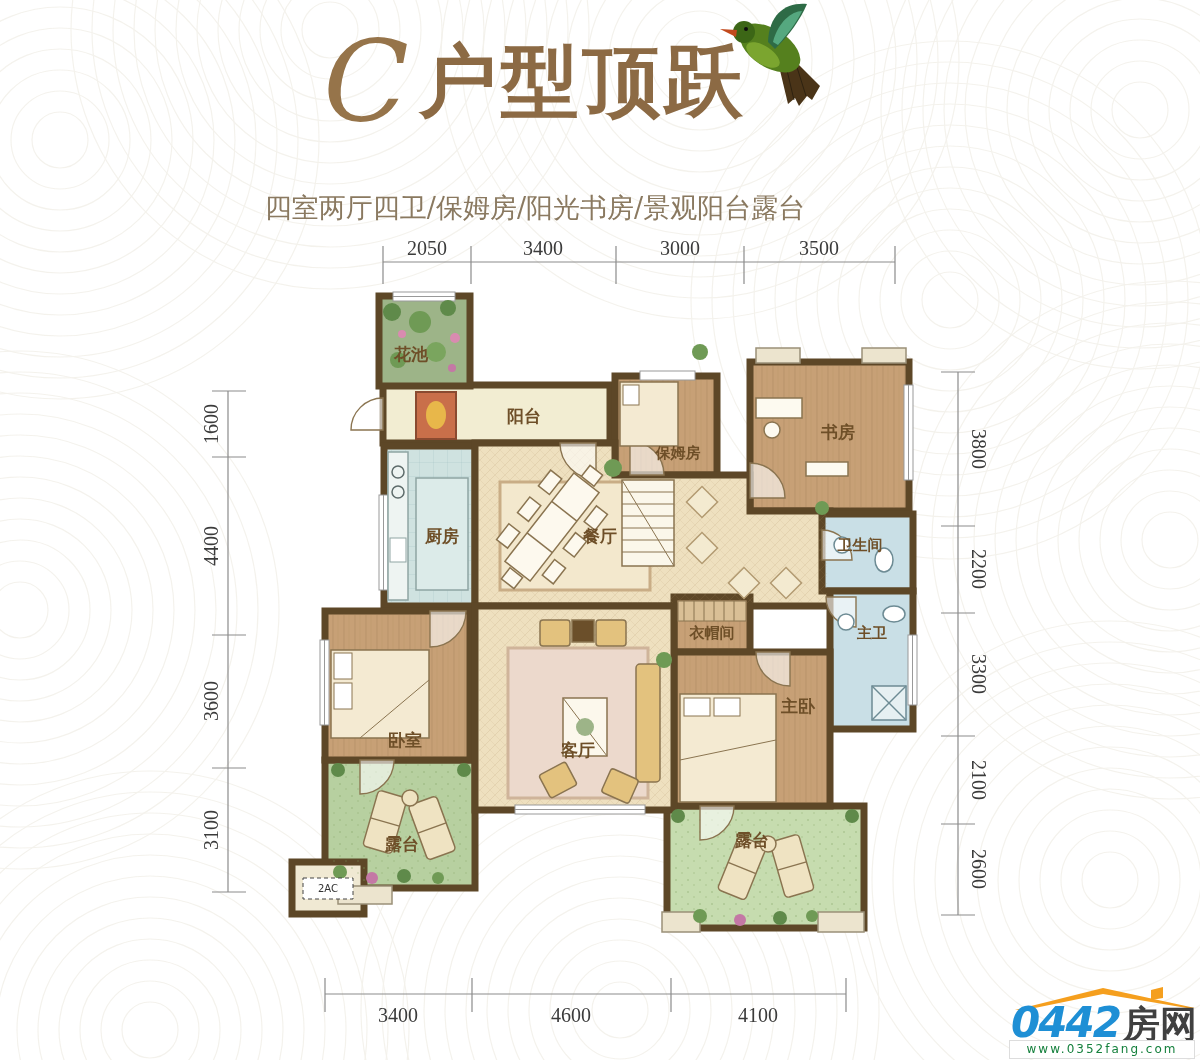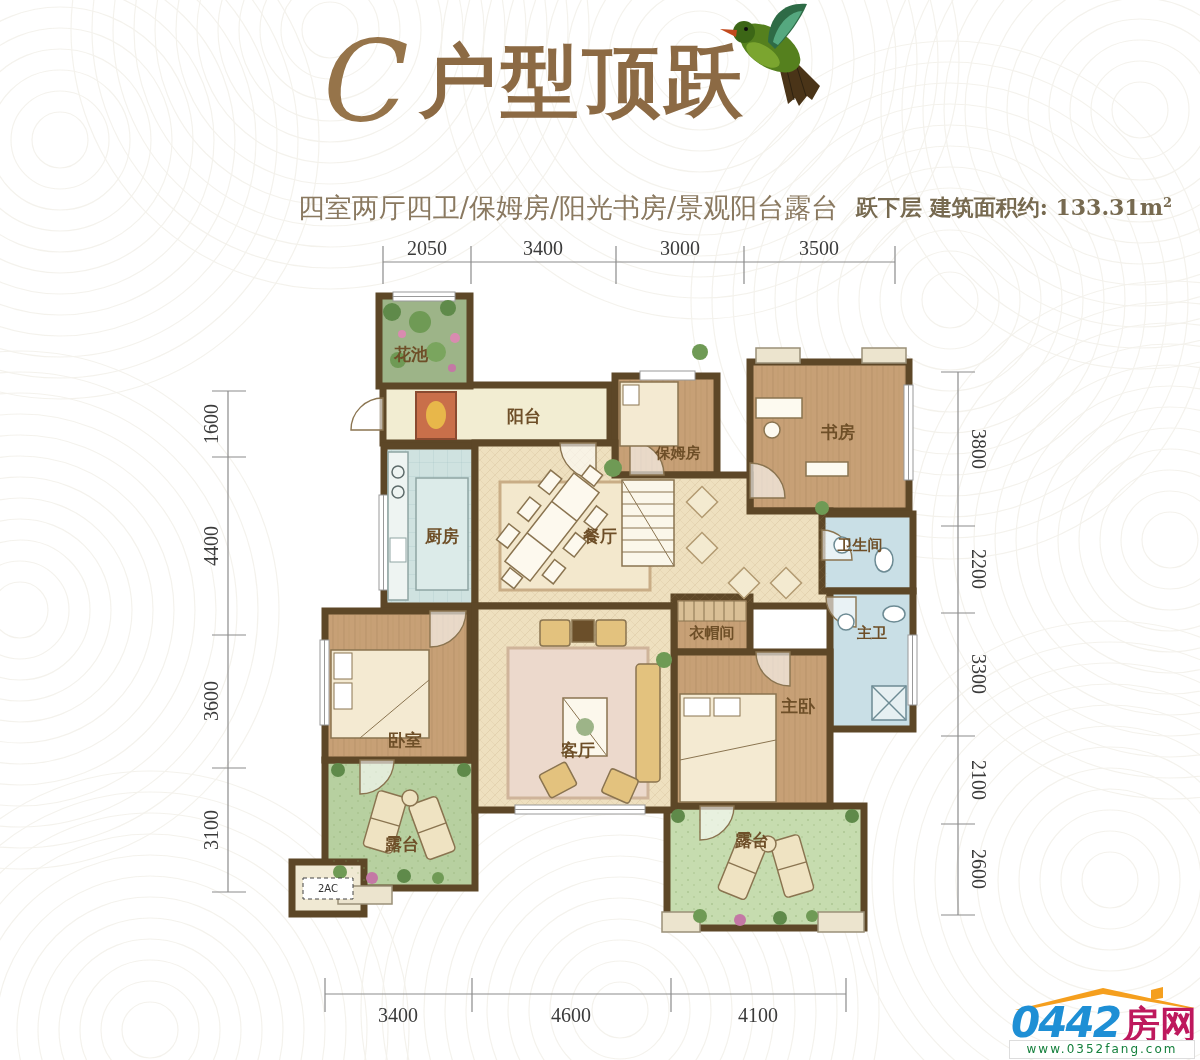--- a/index.html
+++ b/index.html
@@ -9,31 +9,31 @@
   #bg-svg{z-index:0;}
   #plan-svg{z-index:2;}
   .hdr{position:absolute;z-index:3;}
   .title-row{left:0;top:16px;width:1070px;text-align:center;color:#8c6a44;white-space:nowrap;}
   .title-letter{font-size:112px;font-style:italic;font-family:"DejaVu Serif",serif;
                 color:#96744a;vertical-align:-12px;margin-right:10px;}
   .title-text{font-size:78px;font-weight:bold;letter-spacing:4px;}
   .area-line{left:0;top:138px;width:1070px;text-align:center;font-size:35px;font-weight:bold;
              color:#6f6352;}
   .area-line sup{font-size:20px;}
-  .tagline{left:0;top:190px;width:1070px;text-align:center;font-size:27px;color:#8a7960;margin-left:33px;}
+  .tagline{left:0;top:190px;width:1070px;text-align:center;font-size:27px;color:#8a7960;}
   .side-title{left:856px;top:148px;font-size:29px;font-weight:bold;color:#8c6a44;letter-spacing:1px;}
   .side-area{left:856px;top:193px;font-size:22px;font-weight:bold;color:#776a50;}
   .side-area sup{font-size:13px;}
   
   .logo{position:absolute;left:1003px;top:986px;width:195px;height:72px;z-index:3;
         font-family:"DejaVu Sans",sans-serif;}
   .logo-roof{position:absolute;left:0;top:0;}
   .logo-text{position:absolute;left:8px;top:12px;white-space:nowrap;}
   .logo-num{font-size:42px;font-weight:bold;font-style:italic;color:#1e8fd5;letter-spacing:-2px;}
-  .logo-name{font-size:37px;font-weight:bold;color:#be185d;margin-left:3px;}
+  .logo-name{font-size:37px;font-weight:bold;color:#404040;margin-left:3px;}
   .logo-strip{position:absolute;left:6px;top:54px;width:184px;height:17px;background:#ffffff;
               border:1px solid #dddddd;text-align:center;font-size:12px;color:#15803d;
               letter-spacing:2px;line-height:17px;}
   
   .rlabel{font:bold 17px "DejaVu Serif",serif;fill:#6e4f28;}
   .rlabel-s{font:bold 15px "DejaVu Serif",serif;fill:#6e4f28;}
   .dtext{font:20px "Liberation Serif",serif;fill:#3b3b3b;}
   .actext{font:10px "DejaVu Sans",sans-serif;fill:#333;}
 </style>
 </head>
@@ -161,23 +161,20 @@
       <circle cx="950" cy="300" r="196" fill="none" stroke="#edeae1" stroke-width="1.2"></circle>
       <circle cx="950" cy="300" r="217" fill="none" stroke="#edeae1" stroke-width="1.2"></circle>
       <circle cx="950" cy="300" r="238" fill="none" stroke="#edeae1" stroke-width="1.2"></circle>
       <circle cx="950" cy="300" r="259" fill="none" stroke="#edeae1" stroke-width="1.2"></circle>
     </svg>
 
   <div class="hdr title-row">
     <span class="title-letter">C</span><span class="title-text">户型顶跃</span>
   </div>
   <div class="hdr tagline">四室两厅四卫/保姆房/阳光书房/景观阳台露台</div>
-  <div class="hdr side-area">
-    <span>跃下层 建筑面积约: </span><span>133.31m</span><sup>2</sup>
-  </div>
 
   <svg id="plan-svg" width="1200" height="1060" viewBox="0 0 1200 1060">
     <defs>
       <pattern id="pwood" width="11" height="11" patternUnits="userSpaceOnUse">
         <rect width="11" height="11" fill="none"></rect>
         <line x1="3" y1="0" x2="3" y2="11" stroke="#8a6a40" stroke-opacity="0.18" stroke-width="1.4"></line>
         <line x1="8" y1="0" x2="8" y2="11" stroke="#8a6a40" stroke-opacity="0.10" stroke-width="1"></line>
       </pattern>
       <pattern id="pweave" width="10" height="10" patternUnits="userSpaceOnUse">
         <line x1="0" y1="10" x2="10" y2="0" stroke="#a98c5c" stroke-opacity="0.16" stroke-width="1"></line>

